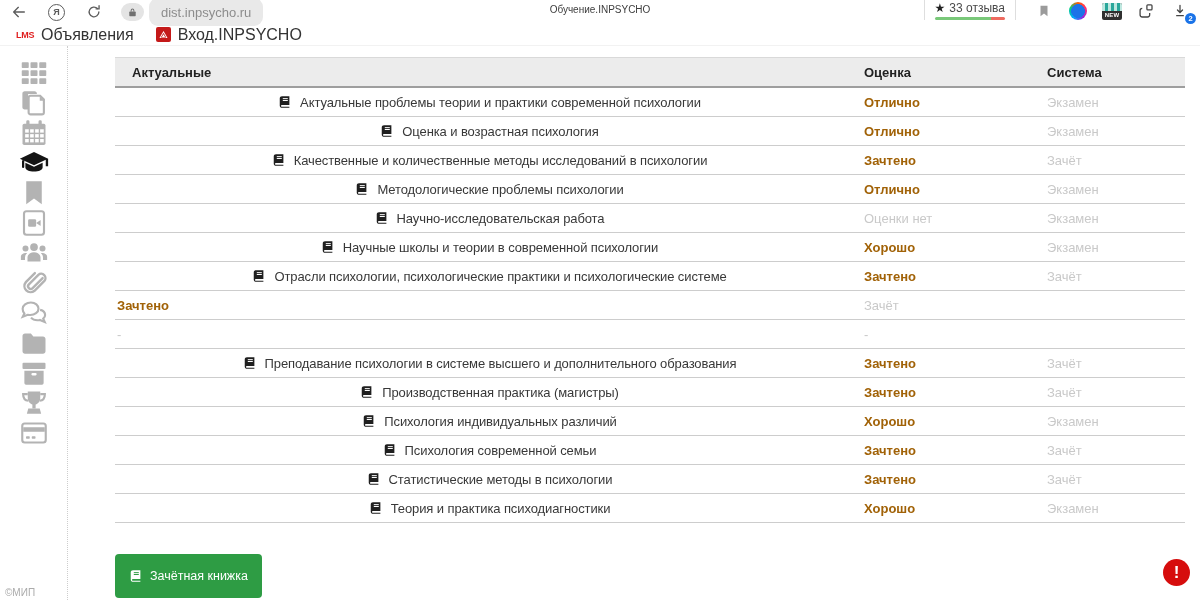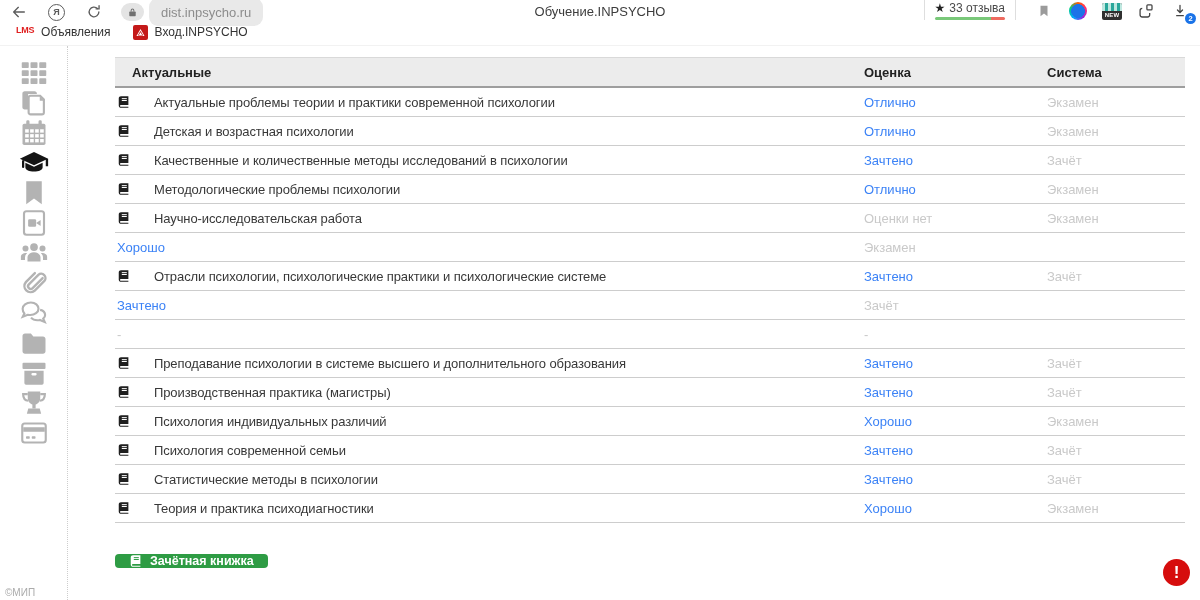--- a/index.html
+++ b/index.html
@@ -11,21 +11,21 @@
   .nav-group { display:flex; align-items:center; gap:0; padding-left:4px; }
   .chrome-btn { width:30px; height:22px; display:flex; align-items:center; justify-content:center; color:#5c5c5c; cursor:pointer; }
   .chrome-btn svg { width:16px; height:16px; }
   .ya-circle { width:17px; height:17px; border:1.6px solid #5c5c5c; border-radius:50%;
     display:flex; align-items:center; justify-content:center; font-size:9px; font-weight:bold; color:#5c5c5c; margin:0 14px; }
   .lock-pill { height:18px; background:#e4e4e4; border-radius:9px; padding:0 6px; display:flex; align-items:center; margin-left:12px; }
   .lock-pill svg { width:11px; height:11px; color:#6f6f6f; }
   .addr-pill { height:28px; background:#e9e9e9; border-radius:9px; padding:0 12px; margin-left:5px;
     display:flex; align-items:center; font-size:13px; color:#8c8c8c; }
   .page-title { position:absolute; left:0; right:0; text-align:center; top:4px;
-    font-size:13px; color:#3d3d3d; pointer-events:none; }
+    font-size:10px; color:#3d3d3d; pointer-events:none; }
   .chrome-right { position:absolute; right:6px; top:0; display:flex; align-items:flex-start; }
   .reviews { border-left:1px solid #dedede; border-right:1px solid #dedede; padding:0 10px; margin-right:8px; }
   .reviews-line { display:flex; align-items:center; gap:4px; font-size:12px; color:#4a4a4a; padding-top:1px; }
   .reviews-star { font-size:12px; color:#222; }
   .reviews-bar { height:3px; margin-top:2px; border-radius:2px;
     background:linear-gradient(to right,#79c879 0 80%,#ee6a5f 80% 100%); }
   .tb-ic { width:28px; height:22px; display:flex; align-items:center; justify-content:center; cursor:pointer; margin-left:6px; }
   .flag-svg { width:14px; height:16px; color:#9b9b9b; }
   .profile-dot { width:18px; height:18px; border-radius:50%;
     background:radial-gradient(circle at 50% 50%, #1d73e8 0 54%, rgba(0,0,0,0) 55%),
@@ -37,22 +37,22 @@
     font-size:6px; font-weight:bold; color:#fff; line-height:9px; letter-spacing:.2px; }
   .panel-svg { width:18px; height:18px; color:#444; }
   .dl-wrap { position:relative; }
   .dl-svg { width:16px; height:16px; color:#444; }
   .dl-badge { position:absolute; right:-2px; bottom:-2px; width:11px; height:11px; border-radius:50%;
     background:#1a73e8; color:#fff; font-size:7.5px; font-weight:bold; display:flex; align-items:center; justify-content:center; }
 
   
   .bookmarks { height:22px; display:flex; align-items:center; gap:6px; padding-left:8px; background:#fff;
     border-bottom:1px solid #f2f2f2; }
-  .bm { display:flex; gap:7px; padding:0 8px; height:20px; border-radius:3px; cursor:pointer; }
-  .bm-label { font-size:12px; color:#333; }
+  .bm { display:flex; align-items:center; gap:7px; padding:0 8px; height:20px; border-radius:3px; cursor:pointer; }
+  .bm-label { font-size:16px; color:#333; }
   .fav-lms { color:#e01f1f; font-weight:bold; font-size:9px; letter-spacing:-.3px; }
   .fav-mip { width:15px; height:15px; background:#c41919; border-radius:2px; display:flex; align-items:center; justify-content:center; }
   .fav-mip svg { width:11px; height:11px; }
 
   
   .content { display:flex; height:554px; }
   .sidebar { width:68px; position:relative; border-right:1px dotted #cdcdcd; display:flex; flex-direction:column;
     align-items:center; padding-top:12px; gap:0; }
   .side-item { width:30px; height:30px; display:flex; align-items:center; justify-content:center;
     color:#b3b3b3; cursor:pointer; flex:0 0 auto; }
@@ -63,31 +63,31 @@
   .main { flex:1; padding:11px 15px 0 47px; position:relative; }
 
   
   .tbl { width:1070px; }
   .tbl-head, .tbl-row { display:grid; grid-template-columns:747px 183px 140px; align-items:center; }
   .tbl-head { height:31px; background:#ececec; border-top:1px solid #d9d9d9; border-bottom:2px solid #9e9e9e;
     font-size:13px; font-weight:bold; color:#222; }
   .tbl-head > div { padding-left:2px; }
   .tbl-head .h-disc { padding-left:17px; }
   .tbl-row { height:29px; border-bottom:1px solid #cdcdcd; font-size:13px; }
-  .disc-cell { display:flex; align-items:center; gap:23px; padding-left:2px; color:#383838; cursor:pointer;
-    letter-spacing:-.1px; white-space:nowrap; overflow:hidden; }
+  .disc-cell { display:flex; align-items:center; gap:8px; padding-left:2px; color:#383838; cursor:pointer;
+    letter-spacing:-.1px; white-space:nowrap; overflow:hidden;justify-content:center; }
   .book-ic { width:14px; height:14px; color:#1f1f1f; flex:0 0 auto; }
-  .grade-cell { font-weight:normal; color:#3b82f6; padding-left:2px; }
+  .grade-cell { font-weight:bold; color:#a16207; padding-left:2px; }
   .sys-cell { color:#c9c9c9; padding-left:2px; }
   .muted { color:#c9c9c9 !important; font-weight:normal !important; }
 
   
-  .gradebook-btn { margin-top:31px; margin-left:0; height:14px; display:inline-flex; align-items:center; gap:7px;
+  .gradebook-btn { margin-top:31px; margin-left:0; height:44px; display:inline-flex; align-items:center; gap:7px;
     background:#2e9c44; color:#fff; border:none; border-radius:4px; padding:0 14px;
-    font-family:"Liberation Sans", sans-serif; font-size:12.5px; font-weight:bold; cursor:pointer; }
+    font-family:"Liberation Sans", sans-serif; font-size:12.5px; font-weight:normal; cursor:pointer; }
   .gradebook-btn svg { width:14px; height:14px; color:#fff; }
   .alert-dot { position:absolute; right:10px; bottom:14px; width:27px; height:27px; border-radius:50%;
     background:#d60d0d; color:#fff; display:flex; align-items:center; justify-content:center;
     font-size:17px; font-weight:bold; cursor:pointer; }
 </style>
 </head>
 <body>
 
 <div class="chrome">
   <div class="nav-group">
@@ -310,21 +310,21 @@
     <div class="sys-cell">Экзамен</div>
   </div>
 
   <div class="tbl-row">
     <div class="disc-cell">
       <svg class="book-ic" viewBox="0 0 24 24" fill="currentColor">
                 <path d="M6.8 2h12.7v15.2H6.8c-.9 0-1.6.7-1.6 1.6s.7 1.5 1.6 1.5h12.7V22H6.8C4.7 22 3 20.4 3 18.4V5.4C3 3.5 4.7 2 6.8 2z"></path>
                 <rect x="8.2" y="5.4" width="8.6" height="1.7" fill="#fff"></rect>
                 <rect x="8.2" y="8.6" width="8.6" height="1.7" fill="#fff"></rect>
               </svg>
-      <span>Детская и возрастная психологии</span>
+      <span>Оценка и возрастная психология</span>
     </div>
     <div class="grade-cell">Отлично</div>
     <div class="sys-cell">Экзамен</div>
   </div>
 
   <div class="tbl-row">
     <div class="disc-cell">
       <svg class="book-ic" viewBox="0 0 24 24" fill="currentColor">
                 <path d="M6.8 2h12.7v15.2H6.8c-.9 0-1.6.7-1.6 1.6s.7 1.5 1.6 1.5h12.7V22H6.8C4.7 22 3 20.4 3 18.4V5.4C3 3.5 4.7 2 6.8 2z"></path>
                 <rect x="8.2" y="5.4" width="8.6" height="1.7" fill="#fff"></rect>
@@ -356,20 +356,28 @@
                 <rect x="8.2" y="5.4" width="8.6" height="1.7" fill="#fff"></rect>
                 <rect x="8.2" y="8.6" width="8.6" height="1.7" fill="#fff"></rect>
               </svg>
       <span>Научно-исследовательская работа</span>
     </div>
     <div class="grade-cell muted">Оценки нет</div>
     <div class="sys-cell">Экзамен</div>
   </div>
 
   <div class="tbl-row">
+    <div class="disc-cell">
+      <svg class="book-ic" viewBox="0 0 24 24" fill="currentColor">
+                <path d="M6.8 2h12.7v15.2H6.8c-.9 0-1.6.7-1.6 1.6s.7 1.5 1.6 1.5h12.7V22H6.8C4.7 22 3 20.4 3 18.4V5.4C3 3.5 4.7 2 6.8 2z"></path>
+                <rect x="8.2" y="5.4" width="8.6" height="1.7" fill="#fff"></rect>
+                <rect x="8.2" y="8.6" width="8.6" height="1.7" fill="#fff"></rect>
+              </svg>
+      <span>Научные школы и теории в современной психологии</span>
+    </div>
     <div class="grade-cell">Хорошо</div>
     <div class="sys-cell">Экзамен</div>
   </div>
 
   <div class="tbl-row">
     <div class="disc-cell">
       <svg class="book-ic" viewBox="0 0 24 24" fill="currentColor">
                 <path d="M6.8 2h12.7v15.2H6.8c-.9 0-1.6.7-1.6 1.6s.7 1.5 1.6 1.5h12.7V22H6.8C4.7 22 3 20.4 3 18.4V5.4C3 3.5 4.7 2 6.8 2z"></path>
                 <rect x="8.2" y="5.4" width="8.6" height="1.7" fill="#fff"></rect>
                 <rect x="8.2" y="8.6" width="8.6" height="1.7" fill="#fff"></rect>

